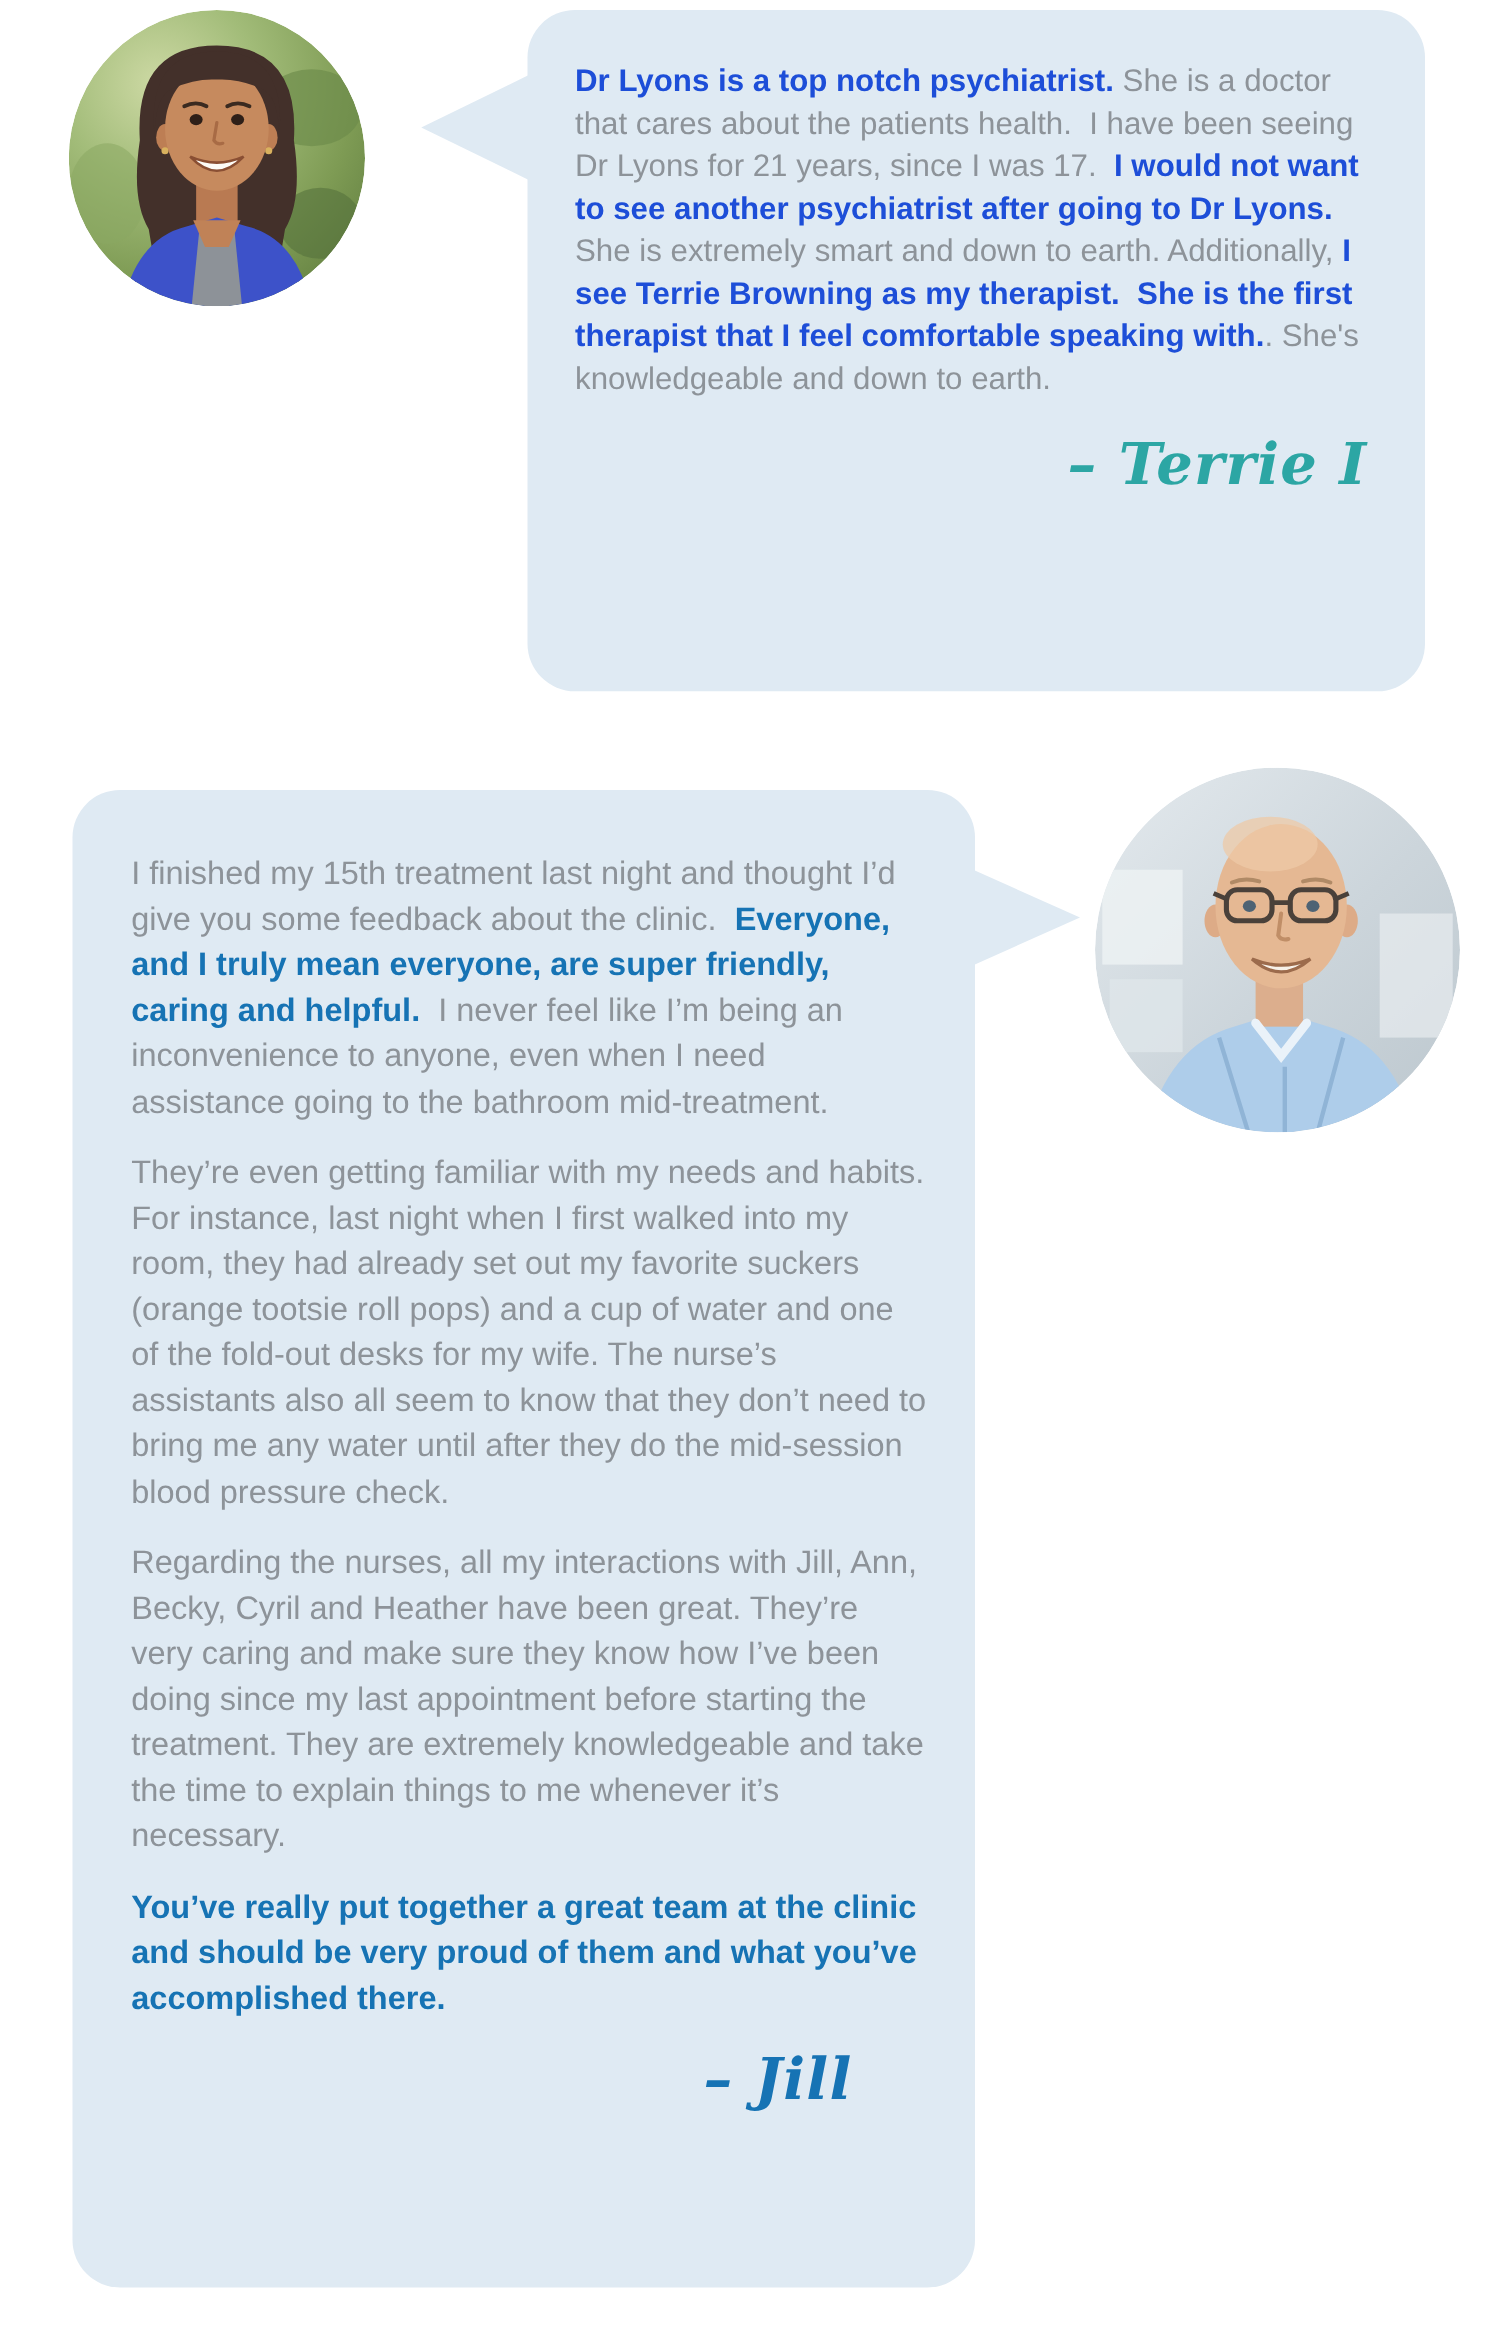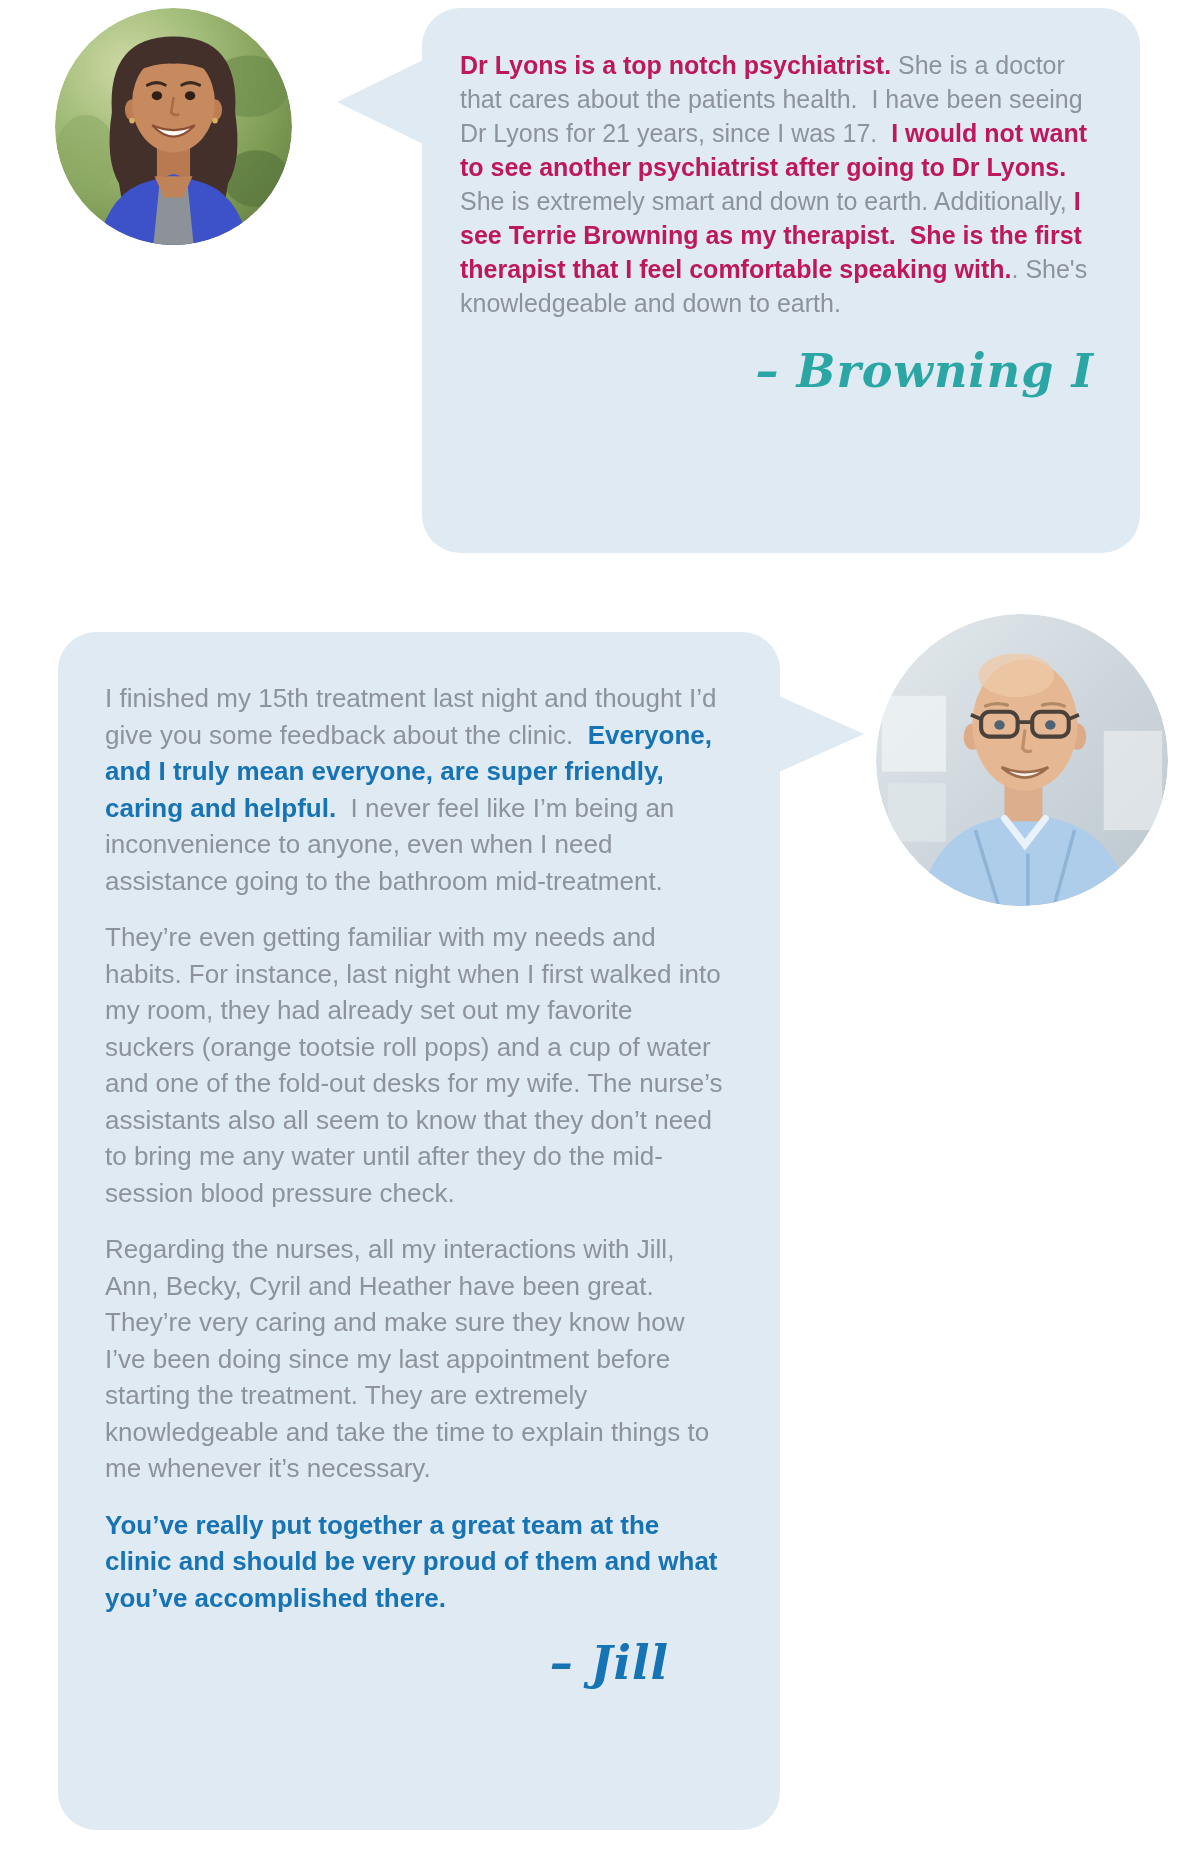--- a/index.html
+++ b/index.html
@@ -8,32 +8,32 @@
 
   
   .photo{position:absolute;border-radius:50%;overflow:hidden;}
   .photo svg{display:block;width:100%;height:100%;}
   .photo-heather{left:55px;top:8px;width:237px;height:237px;}
   .photo-mark{left:876px;top:614px;width:292px;height:292px;}
 
   
   .bubble{position:absolute;background:#dfeaf3;border-radius:38px;box-sizing:border-box;}
   .bubble-heather{left:422px;top:8px;width:718px;height:545px;padding:40px 36px 0 38px;}
-  .bubble-mark{left:58px;top:632px;width:722px;height:1198px;padding:48px 51px 0 47px;}
+  .bubble-mark{left:58px;top:632px;width:722px;height:1198px;padding:48px 38px 0 47px;}
 
   .tail{position:absolute;width:0;height:0;}
   .tail-left{left:-85px;top:52px;border-top:42px solid transparent;border-bottom:42px solid transparent;border-right:86px solid #dfeaf3;}
   .tail-right{right:-84px;top:64px;border-top:38px solid transparent;border-bottom:38px solid transparent;border-left:85px solid #dfeaf3;}
 
   
   .quote p{margin:0 0 20px 0;color:#8d9399;}
   .bubble-heather .quote p{font-size:25px;line-height:34px;}
   .bubble-mark .quote p{font-size:26px;line-height:36.5px;}
   .seg-normal{color:#8d9399;font-weight:normal;}
-  .bubble-teal .seg-accent-bold{color:#be185d;font-weight:bold;}
+  .bubble-teal .seg-accent-bold{color:#1d4ed8;font-weight:bold;}
   .bubble-blue .seg-accent-bold{color:#1673b4;font-weight:bold;}
 
   .signature{font-family:"DejaVu Serif","Liberation Serif",serif;font-style:italic;font-weight:bold;text-align:right;letter-spacing:1px;}
   .signature-heather{color:#2ca6a4;font-size:46px;margin-top:24px;padding-right:10px;}
   .signature-mark{color:#1673b4;font-size:46px;margin-top:14px;padding-right:60px;}
 </style>
 </head>
 <body>
 
 <div class="page">
@@ -75,21 +75,21 @@
         <path d="M41 49.5 Q50 59 59 49.5 Q50 53.5 41 49.5 Z" fill="#fdfbf6" stroke="#8a4f33" stroke-width="0.9"></path>
       </g>
     </svg>
   </div>
 
   <div class="bubble bubble-heather bubble-teal">
     <div class="tail tail-left"></div>
     <div class="quote">
       <p><span class="seg-accent-bold">Dr Lyons is a top notch psychiatrist.</span><span class="seg-normal"> She is a doctor that cares about the patients health.&nbsp; I have been seeing Dr Lyons for 21 years, since I was 17.&nbsp; </span><span class="seg-accent-bold">I would not want to see another psychiatrist after going to Dr Lyons.</span><span class="seg-normal">&nbsp; She is extremely smart and down to earth. Additionally, </span><span class="seg-accent-bold">I see Terrie Browning as my therapist.&nbsp; She is the first therapist that I feel comfortable speaking with.</span><span class="seg-normal">. She's knowledgeable and down to earth.</span></p>
     </div>
-    <div class="signature signature-heather">– Browning I</div>
+    <div class="signature signature-heather">– Terrie I</div>
   </div>
 
   <div class="bubble bubble-mark bubble-blue">
     <div class="tail tail-right"></div>
     <div class="quote">
       <p><span class="seg-normal">I finished my 15th treatment last night and thought I’d give you some feedback about the clinic.&nbsp; </span><span class="seg-accent-bold">Everyone, and I truly mean everyone, are super friendly, caring and helpful.</span><span class="seg-normal">&nbsp; I never feel like I’m being an inconvenience to anyone, even when I need assistance going to the bathroom mid-treatment.</span></p>
       <p><span class="seg-normal">They’re even getting familiar with my needs and habits. For instance, last night when I first walked into my room, they had already set out my favorite suckers (orange tootsie roll pops) and a cup of water and one of the fold-out desks for my wife. The nurse’s assistants also all seem to know that they don’t need to bring me any water until after they do the mid-session blood pressure check.</span></p>
       <p><span class="seg-normal">Regarding the nurses, all my interactions with Jill, Ann, Becky, Cyril and Heather have been great. They’re very caring and make sure they know how I’ve been doing since my last appointment before starting the treatment. They are extremely knowledgeable and take the time to explain things to me whenever it’s necessary.</span></p>
       <p><span class="seg-accent-bold">You’ve really put together a great team at the clinic and should be very proud of them and what you’ve accomplished there.</span></p>
     </div>

